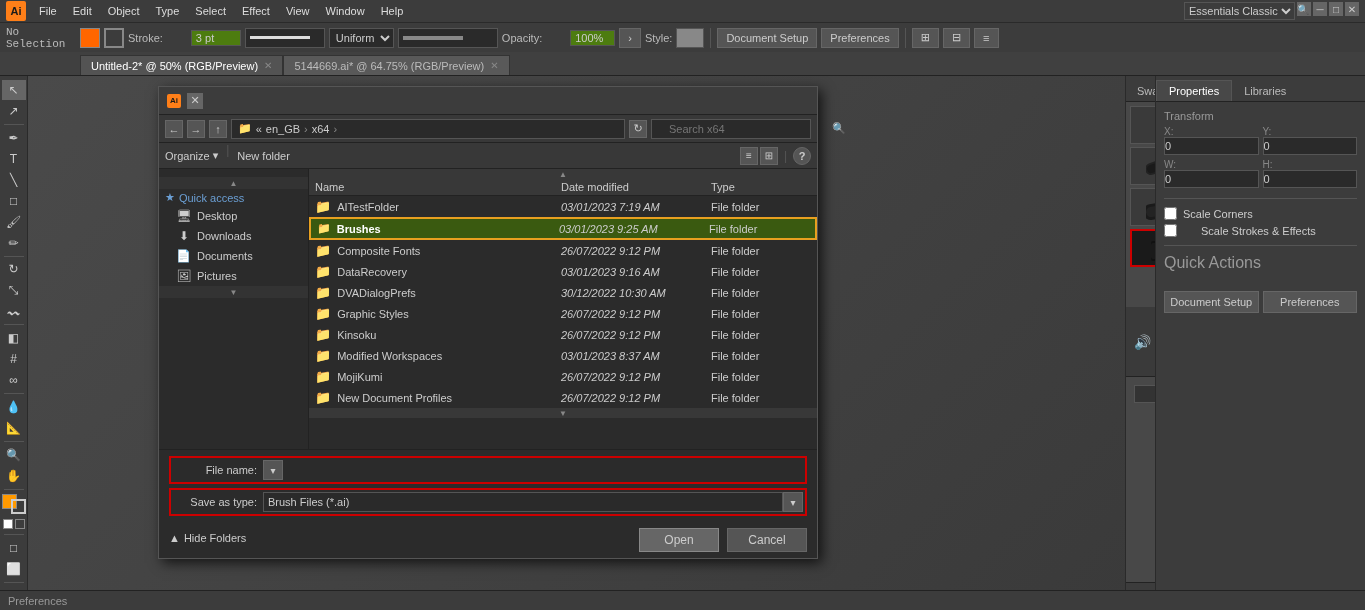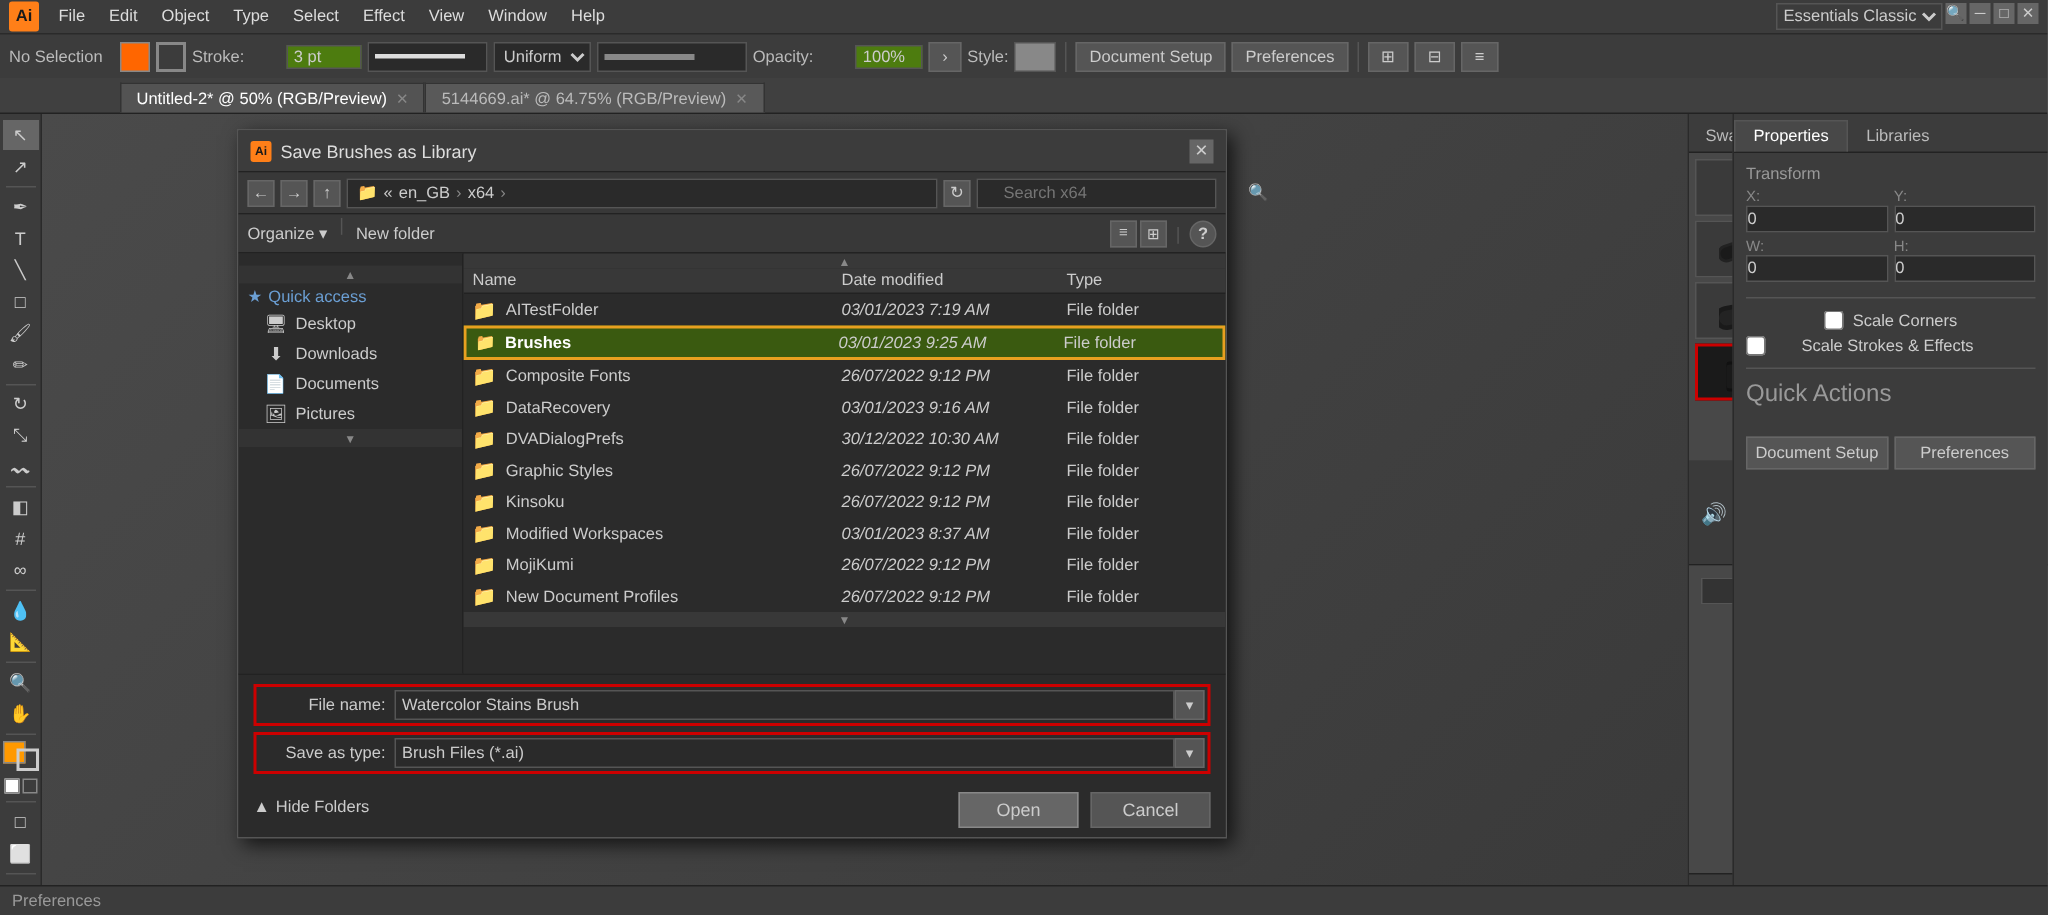--- a/index.html
+++ b/index.html
@@ -583,21 +583,21 @@
       <option>Essentials Classic</option>
     </select>
     <button class="win-btn">🔍</button>
     <button class="win-btn">─</button>
     <button class="win-btn">□</button>
     <button class="win-btn">✕</button>
   </div>
 </div>
 
 <div id="toolbar-bar">
-  <span style="font-size:11px;color:#bbb;width:70px;">No Selection</span>
+  <span style="font-size:11px;color:#bbb;width:70px;font-family:Liberation Mono, monospace;">No Selection</span>
   <div class="tb-swatch" style="background:#ff6600;"></div>
   <div class="tb-stroke-swatch"></div>
   <span class="tb-label">Stroke:</span>
   <input class="tb-input" value="3 pt" style="width: 50px;">
   <div class="stroke-line">
       <div class="stroke-line-inner"></div>
     </div>
   <select class="tb-select">
     <option>Uniform</option>
   </select>
@@ -673,21 +673,20 @@
   </div>
 
   <div id="canvas-area">
 
     <div style="width:100%;height:100%;background:linear-gradient(135deg,#4a4a4a,#3a3a3a);"></div>
 
     <div id="save-dialog">
 
       <div class="dialog-titlebar">
         <div class="dialog-title-icon">Ai</div>
-        <span class="dialog-title-text">Save Brushes as Library</span>
         <button class="dialog-close">✕</button>
       </div>
 
       <div class="dialog-nav">
         <button class="nav-arrow">←</button>
         <button class="nav-arrow">→</button>
         <button class="nav-arrow">↑</button>
         <div class="nav-path">
           <span>📁</span>
           <span>«</span>
@@ -838,21 +837,20 @@
           </div>
           <div style="height:10px;background:#383838;display:flex;align-items:center;justify-content:center;">
             <span style="font-size:8px;color:#888;">▼</span>
           </div>
         </div>
       </div>
 
       <div class="dialog-footer">
         <div class="dialog-footer-row">
           <span class="footer-label">File name:</span>
-          <input class="footer-input" type="text" value="Watercolor Stains Brush" style="">
           <button class="footer-dropdown">▾</button>
         </div>
         <div class="dialog-footer-row">
           <span class="footer-label">Save as type:</span>
           <input class="footer-input" type="text" value="Brush Files (*.ai)" style="">
           <button class="footer-dropdown">▾</button>
         </div>
         <div style="display:flex;justify-content:space-between;align-items:center;padding:4px 0 0 0;">
           <div class="hide-folders">
             <span>▲</span>
@@ -977,21 +975,21 @@
               <div style="font-size:10px;color:#888;">W:</div>
               <input style="width: 100%; background: rgb(42, 42, 42); border: 1px solid rgb(85, 85, 85); color: rgb(204, 204, 204); font-size: 11px; height: 18px;" value="0">
             </div>
             <div style="flex:1;">
               <div style="font-size:10px;color:#888;">H:</div>
               <input style="width: 100%; background: rgb(42, 42, 42); border: 1px solid rgb(85, 85, 85); color: rgb(204, 204, 204); font-size: 11px; height: 18px;" value="0">
             </div>
           </div>
         </div>
         <div style="border-top:1px solid #555;padding-top:8px;margin-bottom:8px;">
-          <div style="display:flex;align-items:center;gap:6px;margin-bottom:4px;justify-content:center;">
+          <div style="display:flex;align-items:center;gap:6px;margin-bottom:4px;">
             <input type="checkbox" style="">
             <span style="font-size:11px;color:#ccc;">Scale Corners</span>
           </div>
           <div style="display:flex;align-items:center;gap:24px;">
             <input type="checkbox" style="">
             <span style="font-size:11px;color:#ccc;">Scale Strokes &amp; Effects</span>
           </div>
         </div>
         <div style="border-top:1px solid #555;padding-top:8px;">
           <div style="font-size:16px;color:#999;margin-bottom:19px;">Quick Actions</div>

